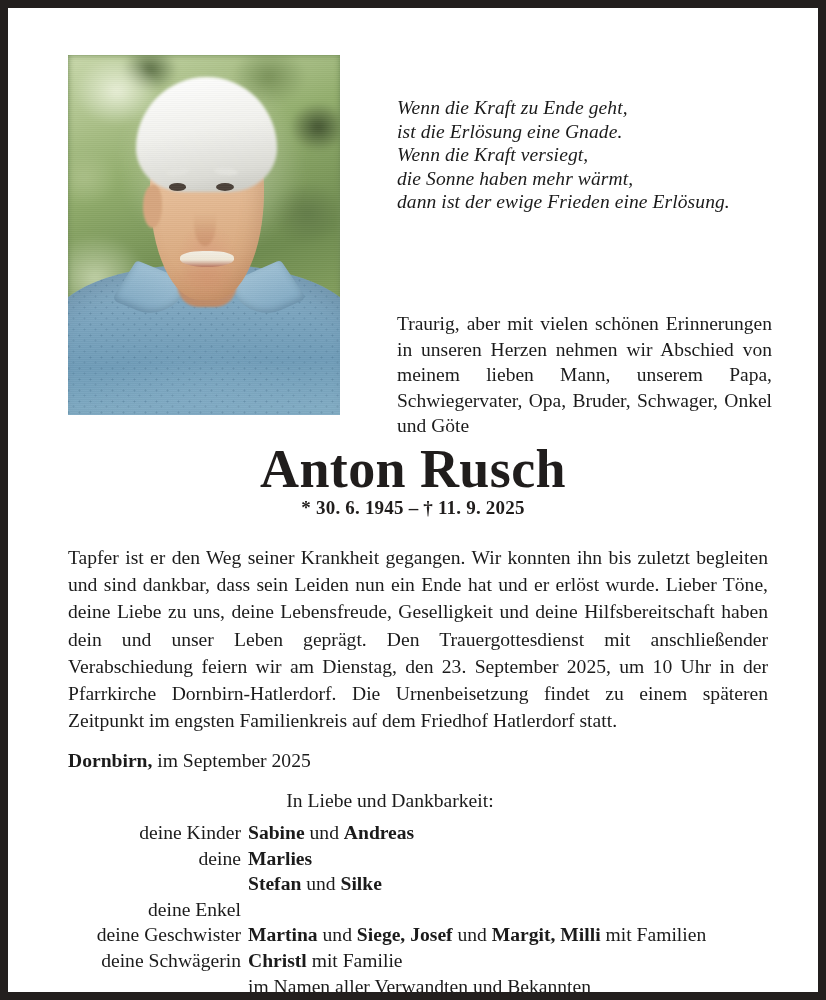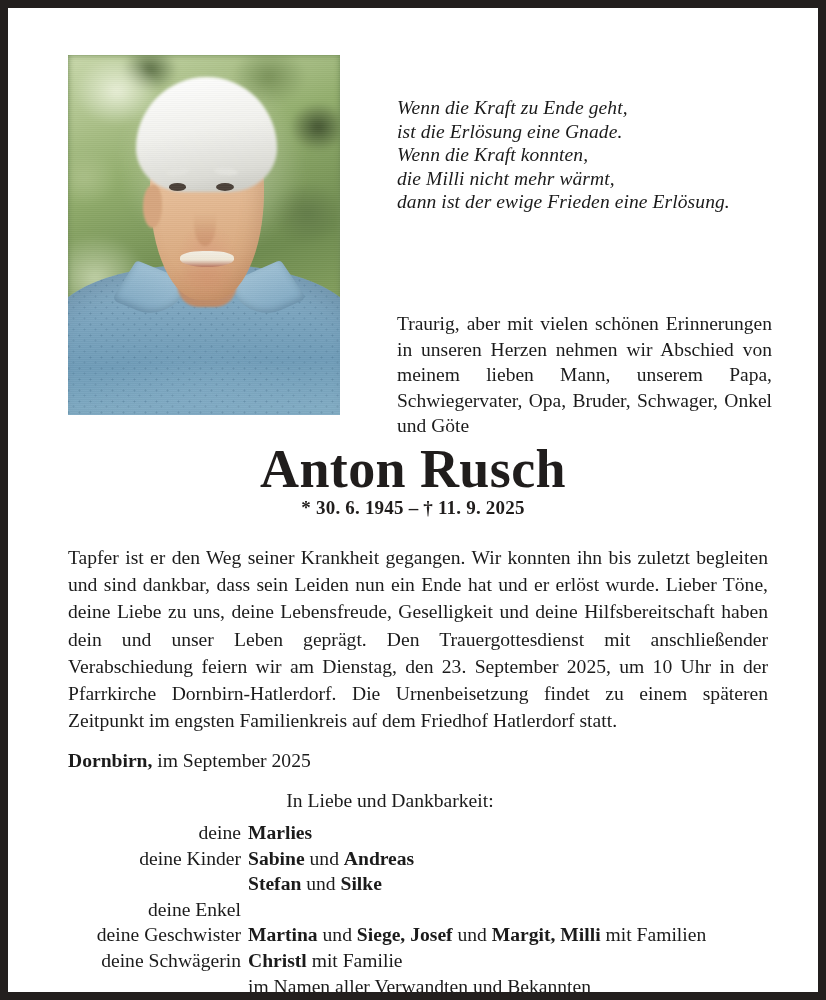--- a/index.html
+++ b/index.html
@@ -338,47 +338,47 @@
       <div class="photo-eye-r"></div>
       <div class="photo-nose"></div>
       <div class="photo-mouth"></div>
       <div class="photo-chin"></div>
       <div class="photo-grain"></div>
     </div>
 
     <div class="verse">
       <div>Wenn die Kraft zu Ende geht,</div>
       <div>ist die Erlösung eine Gnade.</div>
-      <div>Wenn die Kraft konnten,</div>
-      <div>die Milli nicht mehr wärmt,</div>
+      <div>Wenn die Kraft versiegt,</div>
+      <div>die Sonne haben mehr wärmt,</div>
       <div>dann ist der ewige Frieden eine Erlösung.</div>
     </div>
 
     <div class="intro">Traurig, aber mit vielen schönen Erin­nerungen in unseren Herzen nehmen wir Abschied von meinem lieben Mann, unserem Papa, Schwiegervater, Opa, Bruder, Schwager, Onkel und Göte</div>
 
     <div class="name">Anton Rusch</div>
 
     <div class="dates">* 30. 6. 1945 – † 11. 9. 2025</div>
 
     <div class="body-text">Tapfer ist er den Weg seiner Krankheit gegangen. Wir konnten ihn bis zuletzt begleiten und sind dankbar, dass sein Leiden nun ein Ende hat und er erlöst wurde. Lieber Töne, deine Liebe zu uns, deine Lebensfreude, Gesellig­keit und deine Hilfsbereitschaft haben dein und unser Leben geprägt. Den Trauergottesdienst mit anschließender Verabschiedung feiern wir am Diens­tag, den 23. September 2025, um 10 Uhr in der Pfarrkirche Dornbirn-Hatler­dorf. Die Urnenbeisetzung findet zu einem späteren Zeitpunkt im engsten Familienkreis auf dem Friedhof Hatlerdorf statt.</div>
 
     <div class="placeline"><b>Dornbirn,</b><span> im September 2025</span></div>
 
     <div class="family">
       <div class="family-head">In Liebe und Dankbarkeit:</div>
       <div class="family-rows">
           <div class="frow">
+            <span class="rel">deine Kinder</span>
+            <span class="names"><b>Sabine</b><span class="plain"> und </span><b>Andreas</b></span>
+          </div>
+          <div class="frow">
             <span class="rel">deine</span>
             <span class="names"><b>Marlies</b></span>
           </div>
           <div class="frow">
-            <span class="rel">deine Kinder</span>
-            <span class="names"><b>Sabine</b><span class="plain"> und </span><b>Andreas</b></span>
-          </div>
-          <div class="frow">
             <span class="rel"></span>
             <span class="names"><b>Stefan</b><span class="plain"> und </span><b>Silke</b></span>
           </div>
           <div class="frow">
             <span class="rel">deine Enkel</span>
           </div>
           <div class="frow">
             <span class="rel">deine Geschwister</span>
             <span class="names"><b>Martina</b><span class="plain"> und </span><b>Siege, Josef</b><span class="plain"> und </span><b>Margit, Milli</b><span class="plain"> mit Familien</span></span>
           </div>

